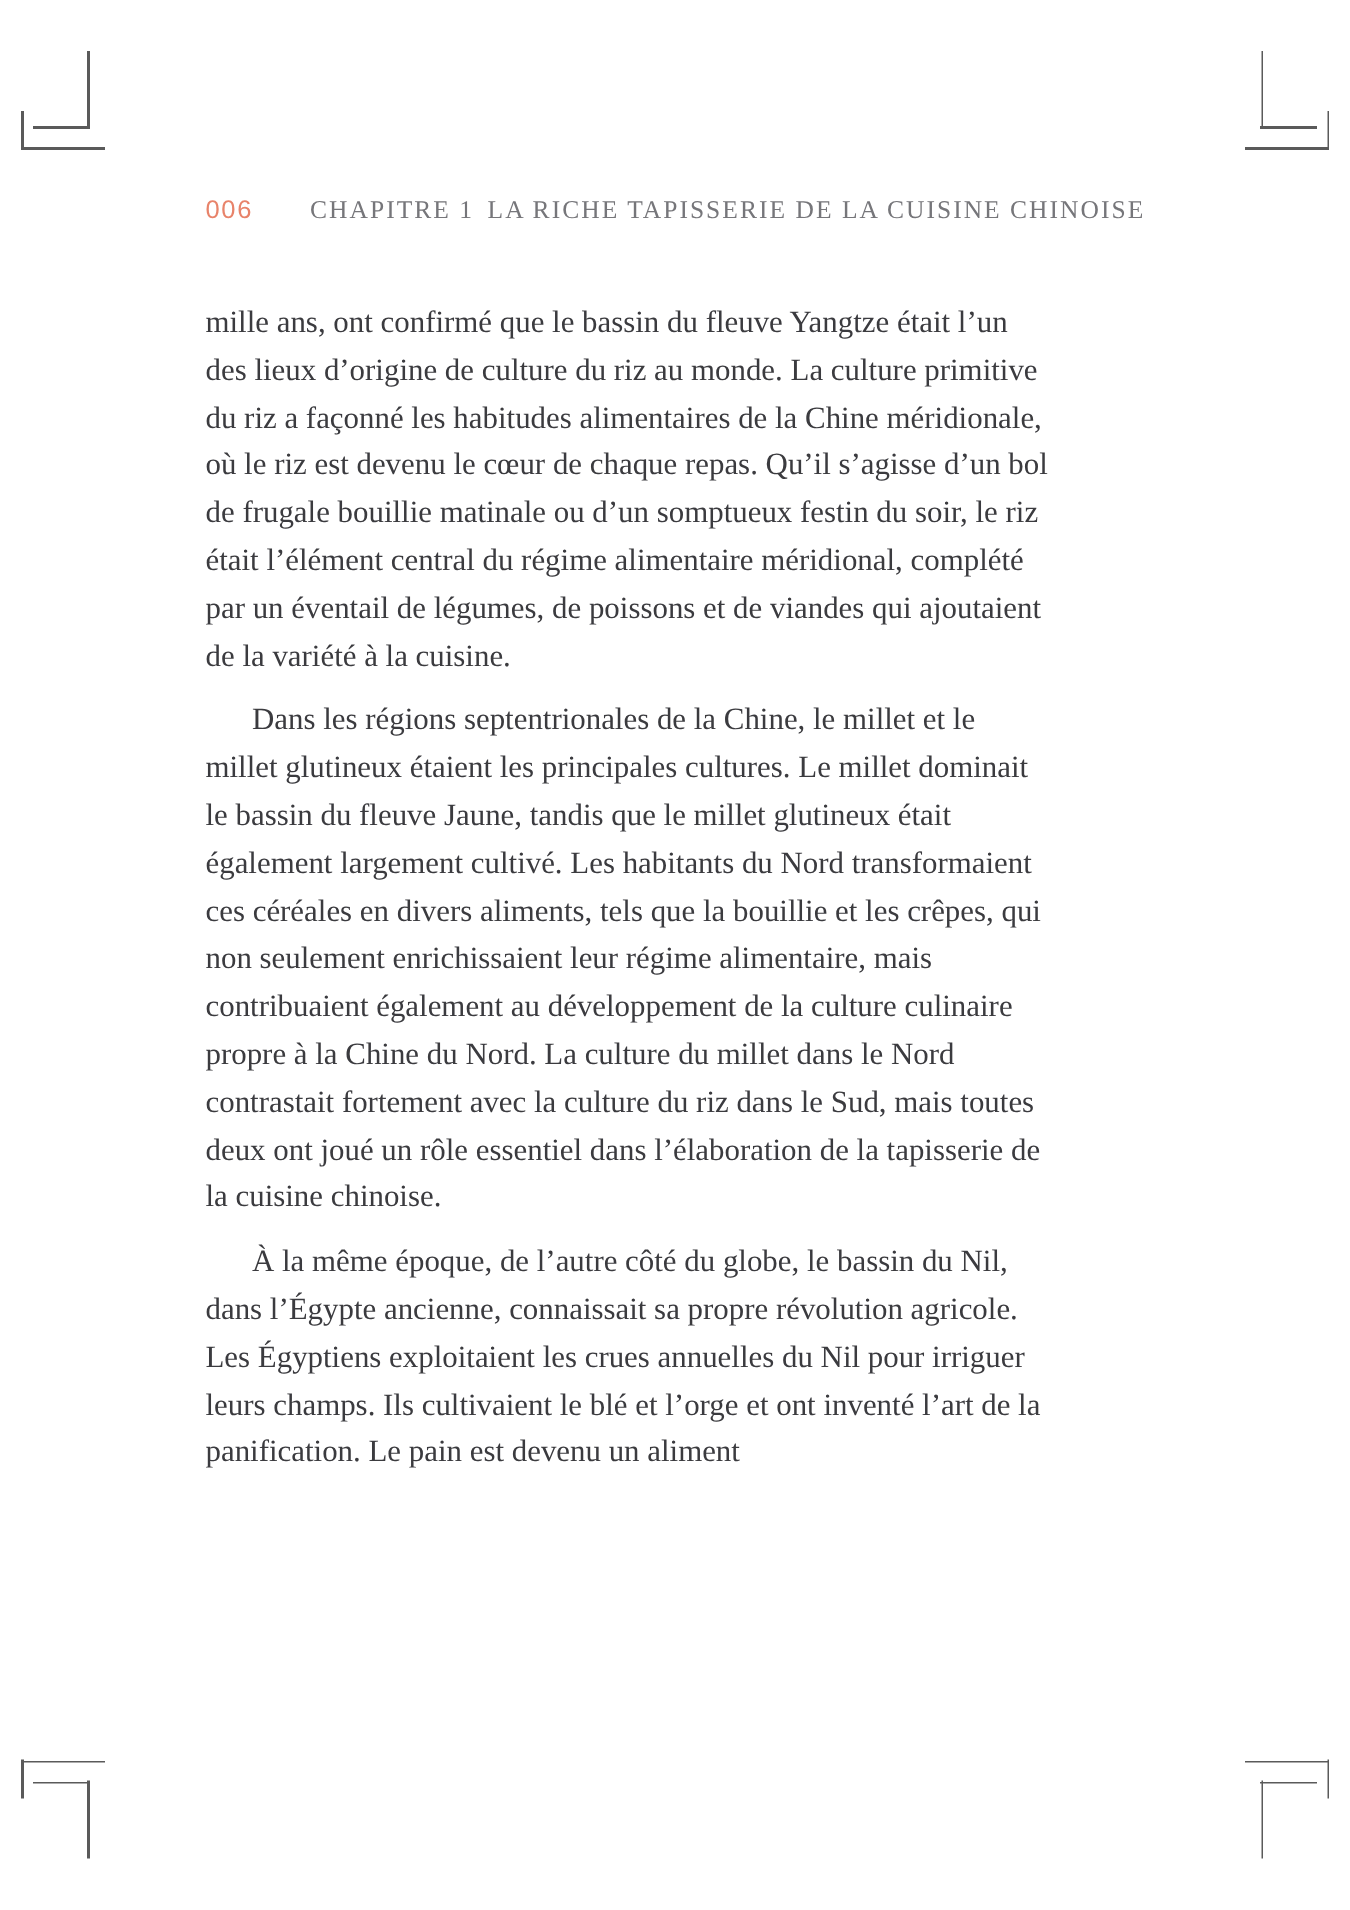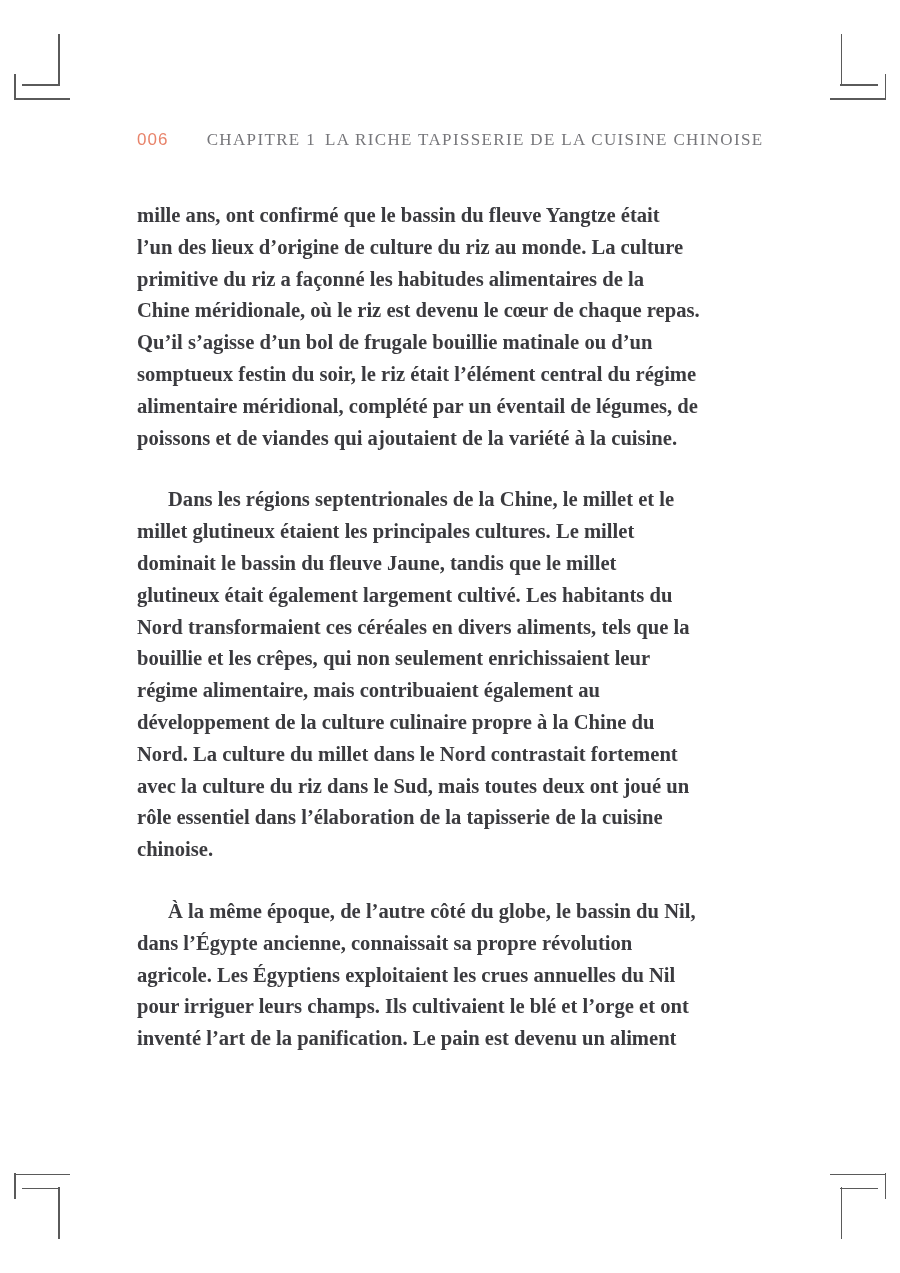--- a/index.html
+++ b/index.html
@@ -91,32 +91,31 @@
     top: -4px;
     max-width: 90px;
   }
 
   
   .body-col {
     position: absolute;
     left: 137px;
     top: 200px;
     width: 563px;
-    font-weight: bold;
   }
   .body-col p {
     margin: 0;
     font-size: 20.6px;
     line-height: 31.8px;
     color: #3b3b3f;
     text-align: left;
     -webkit-font-smoothing: antialiased;
   }
   .body-col p + p {
-    margin-top: 30px;
+    margin-top: 11px;
   }
   .body-col p.indent {
     text-indent: 31px;
   }
 </style>
 </head>
 <body>
 
 <div class="page">
 

